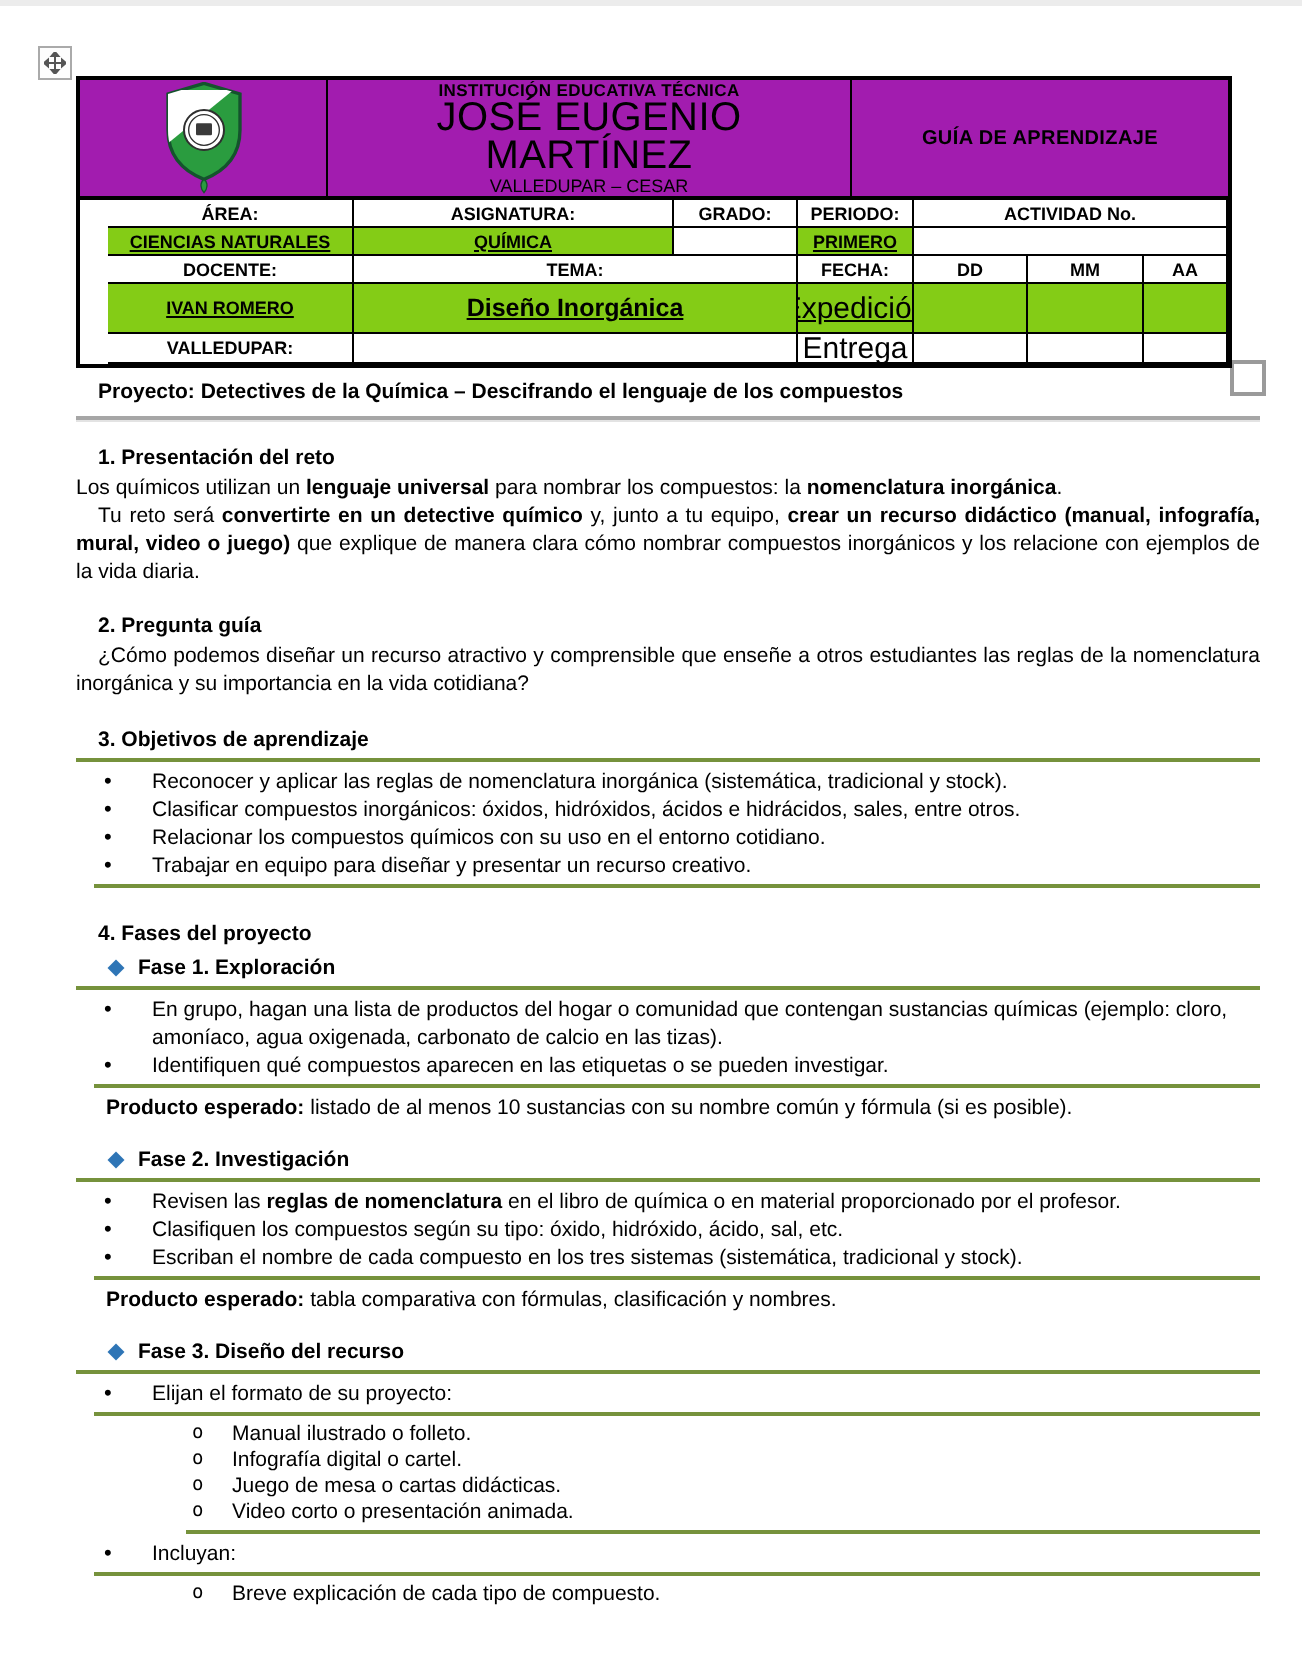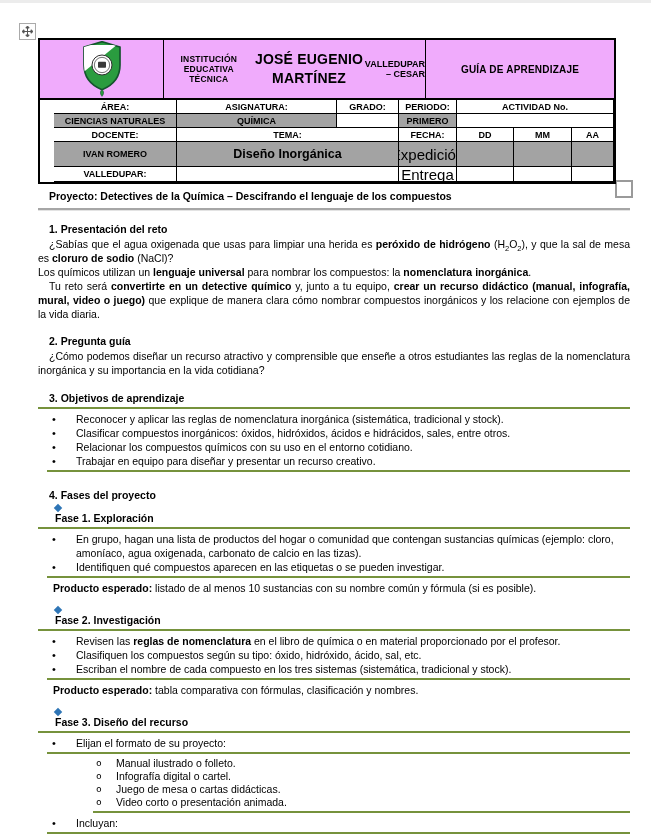--- a/index.html
+++ b/index.html
@@ -12,50 +12,50 @@
 
   
   .move-handle{position:absolute;left:19px;top:23px;width:15px;height:15px;
     border:1px solid #aaa;background:#fdfdfd;display:flex;align-items:center;justify-content:center;}
   .resize-handle{position:absolute;left:615px;top:180px;width:14px;height:14px;
     border:2px solid #9a9a9a;background:#fff;}
 
   
   .htable{position:absolute;left:38px;top:38px;width:574px;border:2px solid #000;}
   .hrow1{display:flex;height:58px;border-bottom:2px solid #000;}
-  .hrow1 .cell{background:#f0abfc;display:flex;flex-direction:row;align-items:center;justify-content:center;}
+  .hrow1 .cell{background:#a21caf;display:flex;flex-direction:column;align-items:center;justify-content:center;}
   .c-logo{width:123px;border-right:1px solid #000;}
   .c-inst{width:261px;border-right:1px solid #000;text-align:center;}
   .c-guia{flex:1;font-weight:bold;font-size:10px;letter-spacing:.2px;}
   .inst1{font-size:8.5px;font-weight:bold;letter-spacing:.2px;}
-  .inst2{font-size:14px;font-weight:bold;line-height:19px;letter-spacing:.2px;}
-  .inst3{font-size:9px;font-weight:bold;text-align:right;}
+  .inst2{font-size:20px;font-weight:normal;line-height:19px;letter-spacing:.2px;}
+  .inst3{font-size:9px;font-weight:normal;text-align:right;}
 
   .hgrid{display:grid;grid-template-columns:123px 160px 62px 58px 57px 58px 1fr;
     grid-template-rows:14px 14px 14px 25px 15px;font-size:9px;font-weight:bold;padding-left:14px;}
   .hgrid .cell{border-right:1px solid #000;border-bottom:1px solid #000;
     display:flex;align-items:center;justify-content:center;overflow:hidden;white-space:nowrap;}
   .span2{grid-column:span 2;}
   .span3{grid-column:span 3;}
   .lastcol{border-right:none;}
   .r5{border-bottom:none;}
-  .g{background:#a3a3a3;}
+  .g{background:#84cc16;text-decoration:underline;}
   .reg{font-weight:normal;font-size:15px;}
   .qi{font-size:12.5px;}
 
   
   .body-content{position:absolute;left:38px;top:189px;width:592px;font-size:10.5px;line-height:14px;}
   .title{font-weight:bold;margin:0 0 0 11px;}
   .grayhr{height:2px;background:#a6a6a6;border-bottom:1px solid #e3e3e3;margin:5px 0 0 0;}
   .heading{font-weight:bold;margin:7px 0 1px 11px;}
   .para{margin:0;}
   .indent{text-indent:11px;}
   .justify{text-align:justify;}
   .producto{margin:1px 0 0 15px;}
-  .fase{font-weight:bold;margin:3px 0 1px 17px;display:flex;flex-direction:column;}
+  .fase{font-weight:bold;margin:3px 0 1px 17px;display:flex;align-items:center;}
   .diamond{display:inline-block;width:6px;height:6px;background:#2e75b6;
     transform:rotate(45deg);margin:0 8px 0 0;flex:0 0 auto;}
   .hr{height:2px;background:#76923c;margin:2px 0 3px 0;}
   .hr-bullet{margin-left:9px;}
   .hr-sub{margin-left:55px;}
   .li-bullet{position:relative;padding-left:38px;margin:0;}
   .li-bullet .marker{position:absolute;left:14px;top:0;font-size:11px;}
   .li-sub{position:relative;padding-left:78px;margin:0;line-height:13px;}
   .li-sub .marker{position:absolute;left:58px;top:-1px;
     font-family:"DejaVu Sans Mono","Liberation Mono",monospace;font-size:9.5px;}
@@ -142,21 +142,20 @@
       <div class="cell r5"></div>
       <div class="cell r5 lastcol"></div>
     </div>
   </div>
 
   <div class="body-content">
       <div class="title"><b>Proyecto: Detectives de la Química – Descifrando el lenguaje de los compuestos</b></div>
       <div class="grayhr"></div>
       <div style="height: 4px;"></div>
       <div class="heading"><b>1. Presentación del reto</b></div>
-      <div class="para indent justify">¿Sabías que el agua oxigenada que usas para limpiar una herida es <b>peróxido de hidrógeno</b> (H<sub>2</sub>O<sub>2</sub>), y que la sal de mesa es <b>cloruro de sodio</b> (NaCl)?</div>
       <div class="para">Los químicos utilizan un <b>lenguaje universal</b> para nombrar los compuestos: la <b>nomenclatura inorgánica</b>.</div>
       <div class="para indent justify">Tu reto será <b>convertirte en un detective químico</b> y, junto a tu equipo, <b>crear un recurso didáctico (manual, infografía, mural, video o juego)</b> que explique de manera clara cómo nombrar compuestos inorgánicos y los relacione con ejemplos de la vida diaria.</div>
       <div style="height: 6px;"></div>
       <div class="heading"><b>2. Pregunta guía</b></div>
       <div class="para indent justify">¿Cómo podemos diseñar un recurso atractivo y comprensible que enseñe a otros estudiantes las reglas de la nomenclatura inorgánica y su importancia en la vida cotidiana?</div>
       <div style="height: 7px;"></div>
       <div class="heading"><b>3. Objetivos de aprendizaje</b></div>
       <div class="hr hr-full"></div>
       <div class="li-bullet"><span class="marker">•</span>Reconocer y aplicar las reglas de nomenclatura inorgánica (sistemática, tradicional y stock).</div>
       <div class="li-bullet"><span class="marker">•</span>Clasificar compuestos inorgánicos: óxidos, hidróxidos, ácidos e hidrácidos, sales, entre otros.</div>

